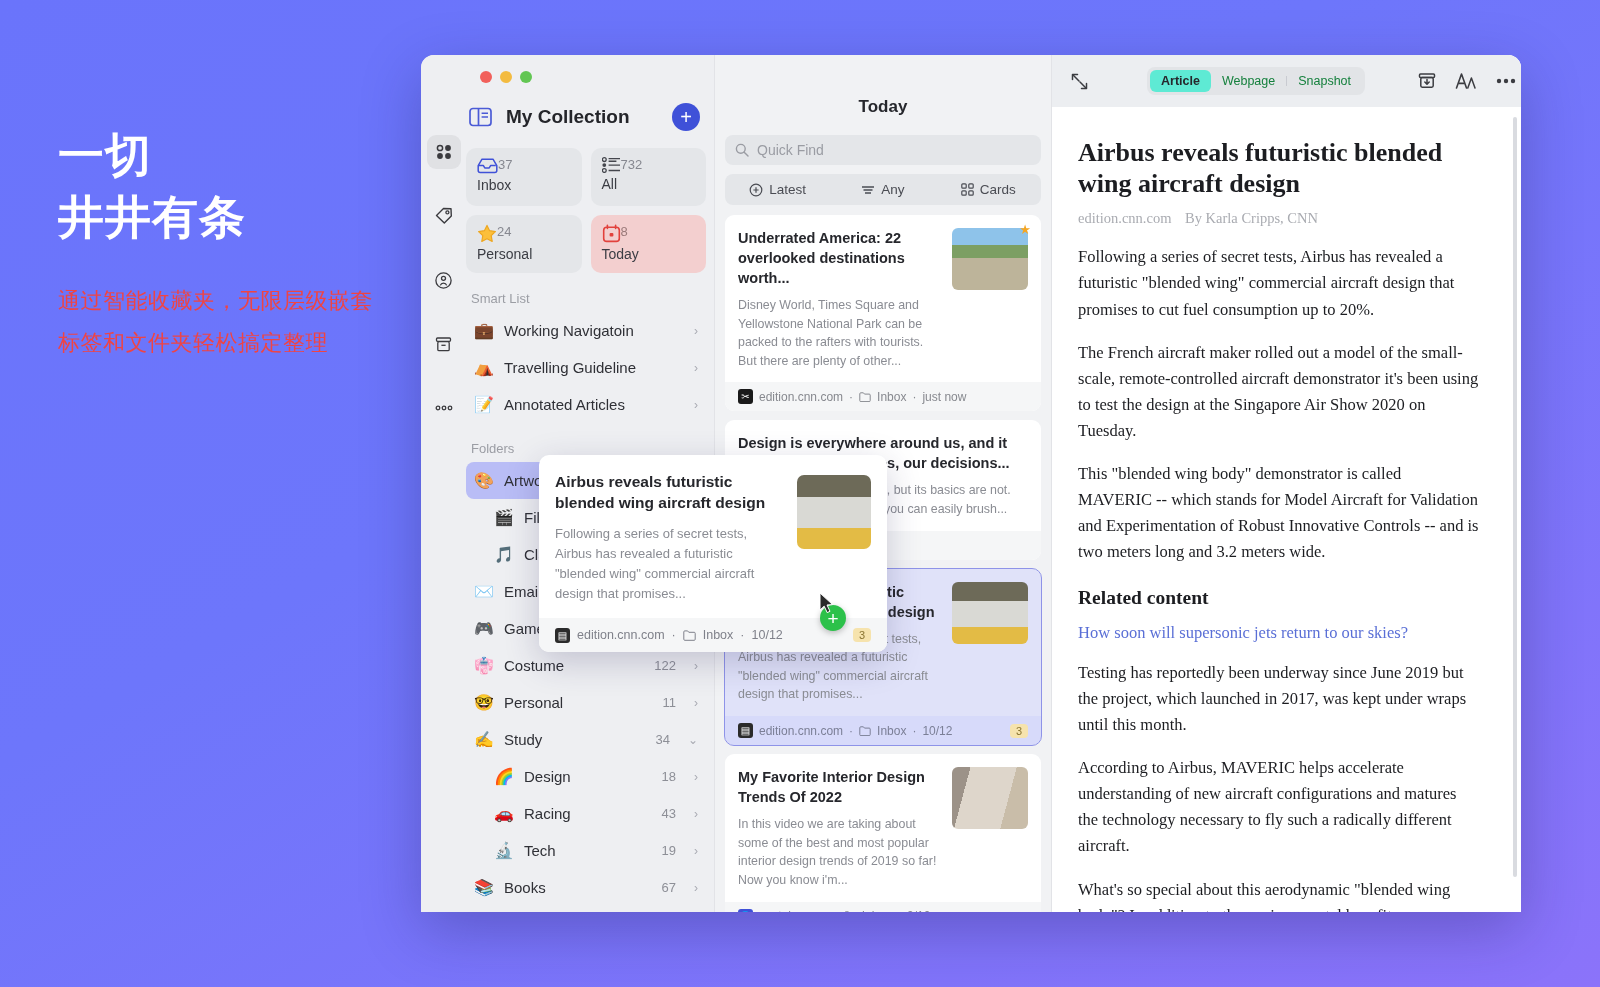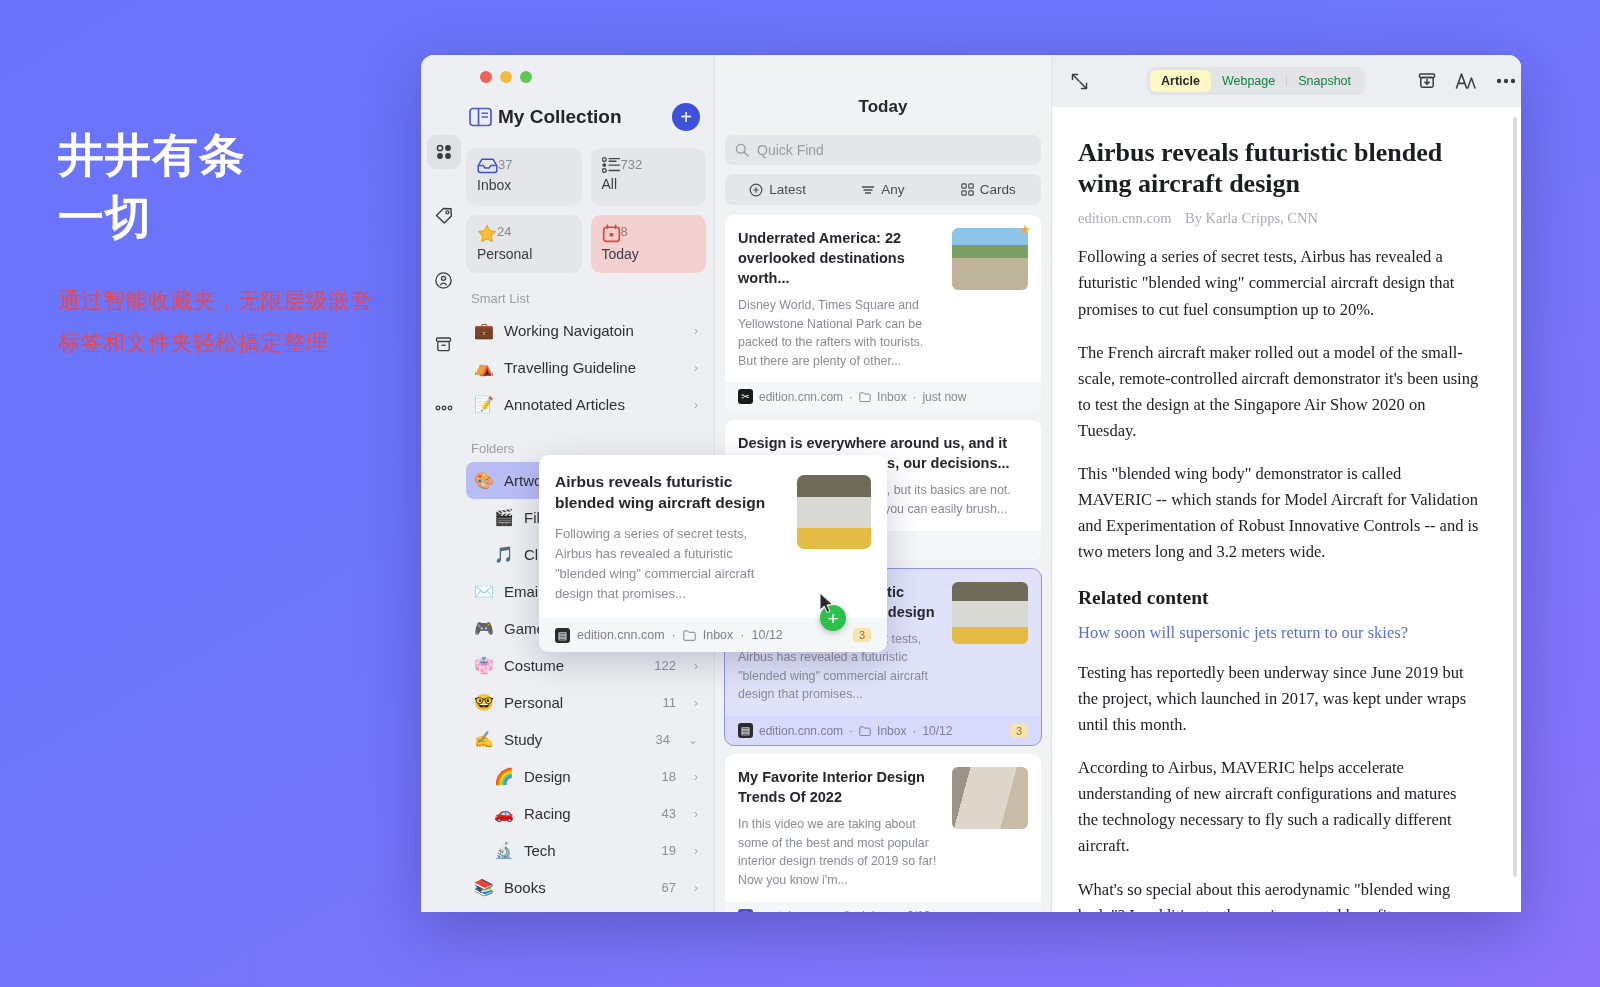--- a/index.html
+++ b/index.html
@@ -39,21 +39,21 @@
   }
   .rail-btn.active { background: #e0e1e4; }
   .rail-btn svg { display: block; }
 
   .sb-main { flex: 1; padding-right: 8px; min-width: 0; }
 
   .traffic { display: flex; gap: 8px; padding: 16px 0 0 14px; }
   .traffic span { width: 12px; height: 12px; border-radius: 50%; display: block; }
   .t-red { background: #f1605b; } .t-yellow { background: #f3bb40; } .t-green { background: #62c653; }
 
-  .sb-head { display: flex; align-items: center; gap: 6px; padding: 20px 0 0 3px; }
+  .sb-head { display: flex; align-items: center; gap: 14px; padding: 20px 0 0 3px; }
   .sb-head .collection-icon { color: #4b5bd6; display: flex; }
   .sb-title { font-size: 19px; font-weight: 700; color: #24252a; flex: 1; }
   .add-btn {
     width: 28px; height: 28px; border-radius: 50%; background: #3f51d8; color: #fff;
     display: flex; align-items: center; justify-content: center; font-size: 20px;
     line-height: 1; font-weight: 300; margin-right: 6px;
   }
 
   .tiles { display: grid; grid-template-columns: 1fr 1fr; gap: 9px; margin-top: 17px; }
   .tile { background: #e4e6e9; border-radius: 10px; padding: 9px 11px 9px; height: 58px; position: relative; }
@@ -113,21 +113,21 @@
   .thumb-plane { background: linear-gradient(to bottom,#6d6a58 0 30%,#d9d9d4 30% 72%,#e3bb45 72% 100%); }
   .thumb-room  { background: linear-gradient(105deg,#9c9288 0 20%,#ded6cb 20% 70%,#c9bda9 70% 100%); }
 
   
   .reader { flex: 1; height: 100%; background: #fff; display: flex; flex-direction: column; min-width: 0; position: relative;}
   .reader-bar {
     height: 52px; background: #eceef1; display: flex; align-items: center; padding: 0 20px 0 18px; gap: 18px;
   }
   .seg { display: flex; background: #e2e4e7; border-radius: 8px; padding: 3px; }
   .seg-item { font-size: 12.5px; color: #15803d; padding: 4px 11px; border-radius: 6px; }
-  .seg-item.active { background: #fef9c3; color: #26272c; font-weight: 700; }
+  .seg-item.active { background: #5eead4; color: #26272c; font-weight: 700; }
   .seg-sep { width: 1px; background: #c9cbd1; margin: 6px 0; }
   .tb-icon { color: #3b3c41; display: flex; align-items: center; }
   .vsep { width: 1px; height: 22px; background: #c9cbd1; }
 
   .article { flex: 1; padding: 30px 42px 0 26px; overflow: hidden;
              font-family: "Liberation Serif", serif; color: #1c1d21; }
   .art-title { font-size: 26px; font-weight: 700; line-height: 1.2; }
   .art-meta { margin-top: 11px; font-size: 14.5px; color: #a9abb1; }
   .art-meta .by { margin-left: 10px; }
   .art-p { font-size: 16.5px; line-height: 1.58; margin-top: 17px; }
@@ -153,22 +153,22 @@
     background: #2cc14a; color: #fff; display: flex; align-items: center; justify-content: center;
     font-size: 19px; line-height: 1; font-weight: 300; z-index: 55;
     box-shadow: 0 2px 6px rgba(0,0,0,.25);
   }
 </style>
 </head>
 <body>
 
 <div class="promo">
   <div class="promo-h1">
+    <div>一切</div>
     <div>井井有条</div>
-    <div>一切</div>
   </div>
   <div class="promo-sub">通过智能收藏夹，无限层级嵌套标签和文件夹轻松搞定整理</div>
 </div>
 
 <div class="window">
 
   <div class="sidebar">
     <div class="rail">
       <div class="rail-btn active">
         <svg width="18" height="18" viewBox="0 0 18 18">

